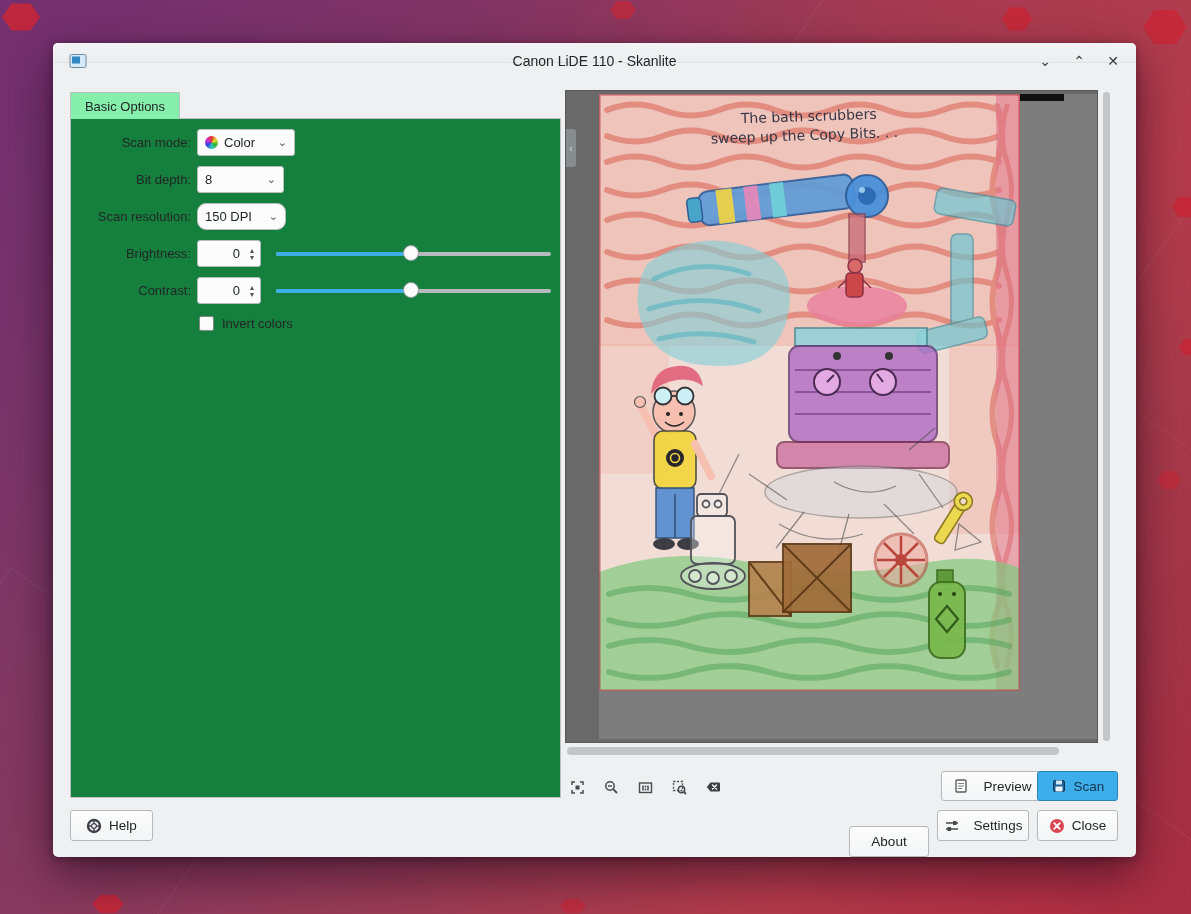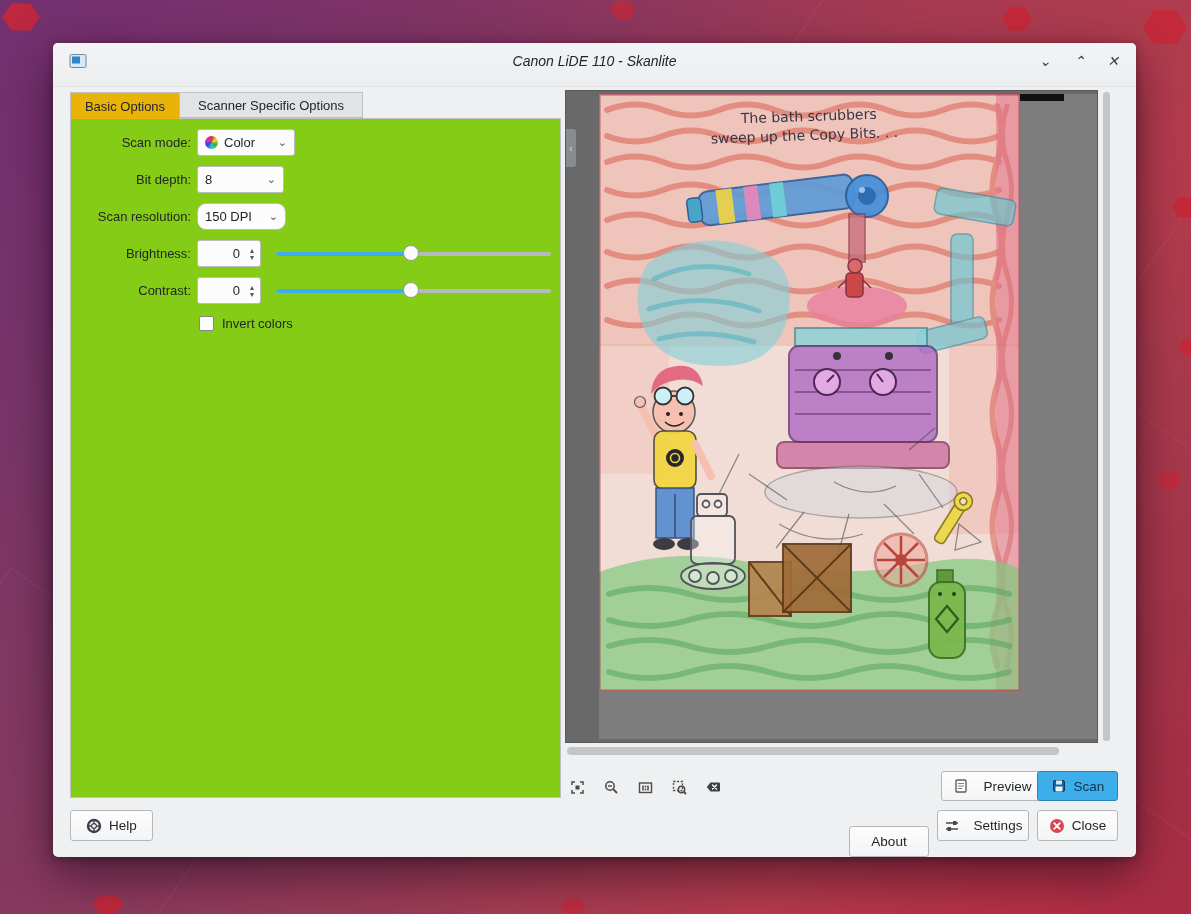--- a/index.html
+++ b/index.html
@@ -13,35 +13,35 @@
       radial-gradient(ellipse at 102% 18%, rgba(192,52,72,.5), transparent 45%),
       linear-gradient(118deg, #70386f 0%, #86395f 28%, #9d3c55 55%, #aa4250 75%, #8c3048 100%);
   }
   .hex { position:absolute; clip-path:polygon(25% 5%,75% 5%,100% 50%,75% 95%,25% 95%,0% 50%); background:#c62839; opacity:.9; }
   .poly { position:absolute; border:1px solid rgba(255,255,255,.07); transform:rotate(35deg); }
 
   
   .window { position:absolute; left:53px; top:43px; width:1083px; height:814px;
     background:#eff0f1; border-radius:5px;
     box-shadow:0 18px 48px rgba(18,4,24,.55), 0 2px 10px rgba(0,0,0,.35); }
-  .titlebar { position:absolute; left:0; top:0; right:0; height:44px; border-radius:5px 5px 0 0;
-    background:linear-gradient(#f2f3f4,#eceeef); border-bottom:1px solid #dfe1e2;font-style:italic; }
+  .titlebar { position:absolute; left:0; top:0; right:0; height:20px; border-radius:5px 5px 0 0;
+    background:linear-gradient(#f2f3f4,#eceeef); border-bottom:1px solid #dfe1e2; }
   .titlebar .title { position:absolute; left:0; right:0; line-height:36px; text-align:center;
     font-size:14px; color:#232627; }
   .win-icon { position:absolute; left:16px; top:9px; width:18px; height:18px; }
   .win-controls { position:absolute; right:12px; top:7px; display:flex; gap:12px; }
   .win-btn { width:22px; height:22px; display:flex; align-items:center; justify-content:center;
     color:#3a3e41; font-size:14px; cursor:default; }
 
   
   .tab { position:absolute; top:49px; height:26px; border:1px solid #bcc0c2; background:#e1e3e4;
     display:flex; align-items:center; justify-content:center; font-size:13px; color:#232627; cursor:default; }
-  .tab.active { height:27px; background:#eab308; border-bottom:none; z-index:2; }
+  .tab.active { height:27px; background:#86efac; border-bottom:none; z-index:2; }
   .options-frame { position:absolute; left:17px; top:75px; width:491px; height:680px;
-    border:1px solid #bcc0c2; background:#84cc16; z-index:1; }
+    border:1px solid #bcc0c2; background:#15803d; z-index:1; }
   .opt-label { position:absolute; left:8px; width:112px; text-align:right; line-height:27px;
     font-size:13px; color:#232627; }
   .combo { position:absolute; left:126px; height:27px; background:#fcfcfc; border:1px solid #b9bdbf;
     border-radius:3px; display:flex; align-items:center; padding:0 7px; gap:6px; font-size:13px;
     color:#232627; cursor:default; }
   .combo .chev { margin-left:auto; font-size:11px; color:#555; padding-left:5px; line-height:1; }
   .colorwheel { width:13px; height:13px; border-radius:50%; flex:none;
     background:conic-gradient(#e03030,#e6e030,#30b030,#30c8c8,#3040e0,#d030d0,#e03030); }
   .spin { position:absolute; left:126px; width:64px; height:27px; background:#fcfcfc;
     border:1px solid #b9bdbf; border-radius:3px; display:flex; }
@@ -109,21 +109,20 @@
     </svg>
     <div class="title">Canon LiDE 110 - Skanlite</div>
     <div class="win-controls">
       <div class="win-btn">⌄</div>
       <div class="win-btn">⌃</div>
       <div class="win-btn">✕</div>
     </div>
   </div>
 
   <div class="tab active" style="left:17px; width:110px;">Basic Options</div>
-  <div class="tab" style="left:126px; width:184px;">Scanner Specific Options</div>
 
   <div class="options-frame">
 
     <div class="opt-label" style="top:10px;">Scan mode:</div>
     <div class="combo" style="top:10px; width:98px;">
       <span class="colorwheel"></span>
       <span>Color</span>
       <span class="chev">⌄</span>
     </div>
 

